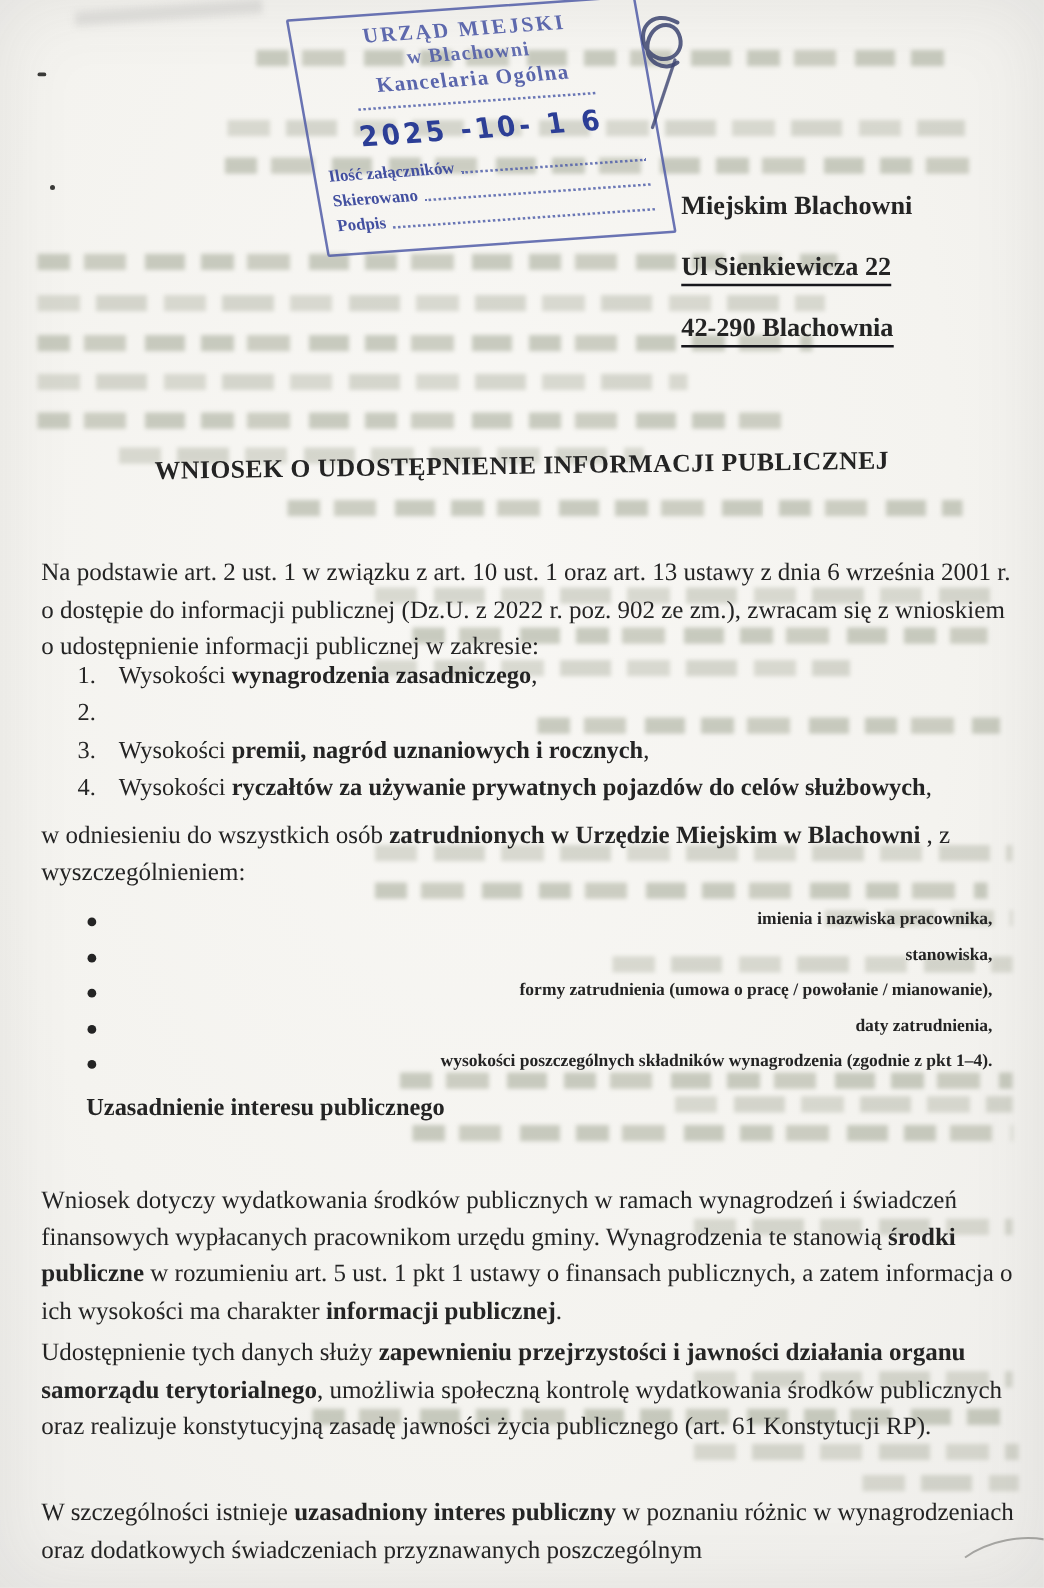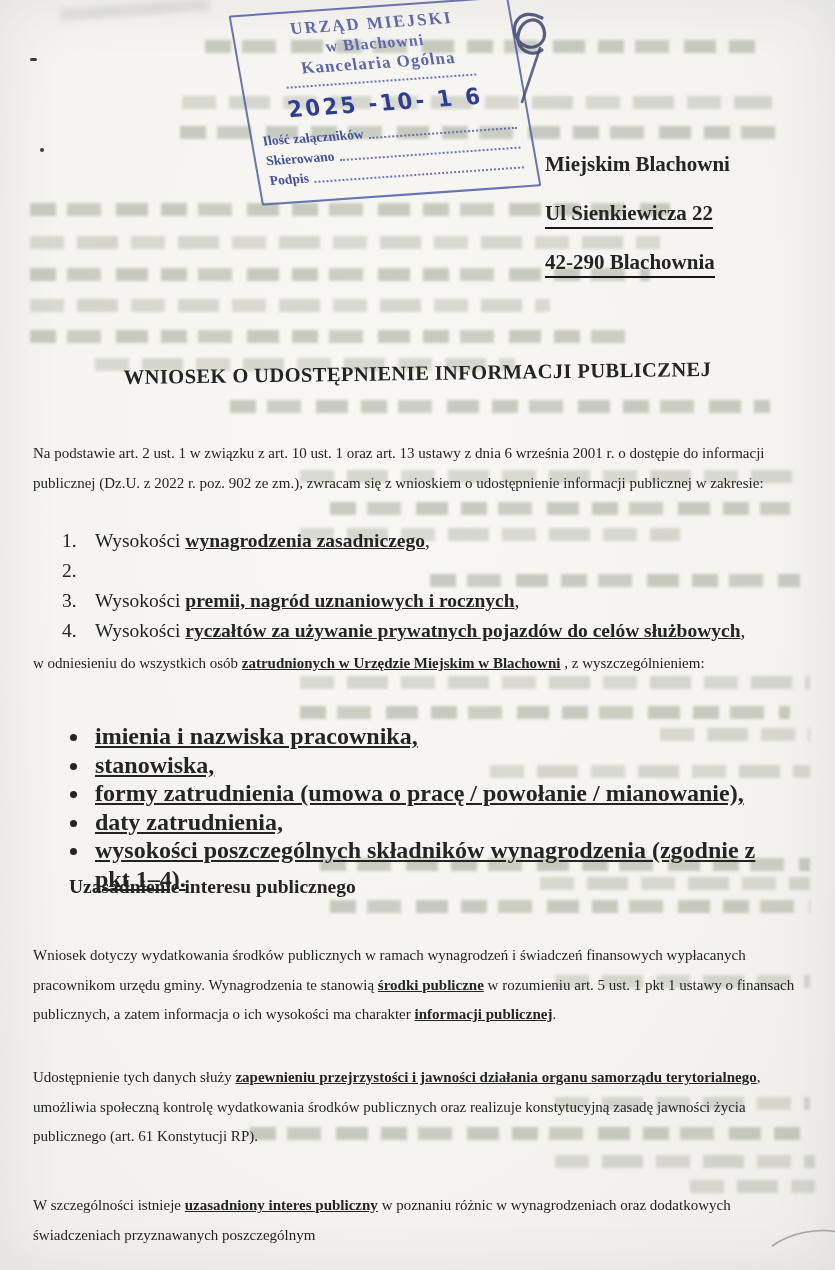--- a/index.html
+++ b/index.html
@@ -33,28 +33,28 @@
   
   .squiggle{position:absolute;left:482px;top:4px;width:90px;height:104px;}
   .corner-stroke{position:absolute;left:770px;top:1222px;width:70px;height:28px;}
   
   .recipient{position:absolute;left:545px;top:152px;width:280px;font-weight:bold;font-size:21px;}
   .recipient .r{position:absolute;left:0;white-space:nowrap;}
   .recipient .u{border-bottom:2.2px solid #17171c;padding-bottom:1px;text-align:center;}
   
   .title{position:absolute;left:0;top:362px;width:100%;text-align:center;
     font-weight:bold;font-size:20.5px;letter-spacing:.4px;transform:rotate(-.8deg);}
-  .para{position:absolute;left:33px;width:784px;font-size:15px;line-height:29.5px;text-align:left;}
-  .b{font-weight:bold;text-decoration:underline;}
+  .para{position:absolute;left:33px;width:784px;font-size:20px;line-height:29.5px;text-align:left;}
+  .b{font-weight:bold;}
   ol.numlist{position:absolute;left:62px;top:526px;margin:0;padding:0;list-style:none;width:740px;
     font-size:19.5px;line-height:30px;}
   ol.numlist li{display:flex;}
   ol.numlist .num{width:33px;flex:0 0 33px;}
   ul.dotlist{position:absolute;left:64px;top:722px;margin:0;padding:0;list-style:none;width:730px;
-    font-size:24px;line-height:28.5px;font-weight:bold;}
+    font-size:14px;line-height:28.5px;font-weight:bold;text-align:right;}
   ul.dotlist li{padding-left:31px;position:relative;}
   ul.dotlist li::before{content:"";position:absolute;left:6px;top:12px;width:7px;height:7px;
     border-radius:50%;background:#242424;}
   .heading{position:absolute;left:33px;top:876px;font-size:19.5px;font-weight:bold;margin-left:36px;}
   
   .ghost{position:absolute;height:13px;filter:blur(1.6px);opacity:.5;
     background:repeating-linear-gradient(90deg,#9aa08c 0 26px,transparent 26px 37px,#a3a794 37px 71px,transparent 71px 86px,#9aa08c 86px 118px,transparent 118px 131px);}
   .ghost.alt{opacity:.38;
     background:repeating-linear-gradient(90deg,#a8ab9a 0 34px,transparent 34px 47px,#9fa391 47px 88px,transparent 88px 101px);}
   

